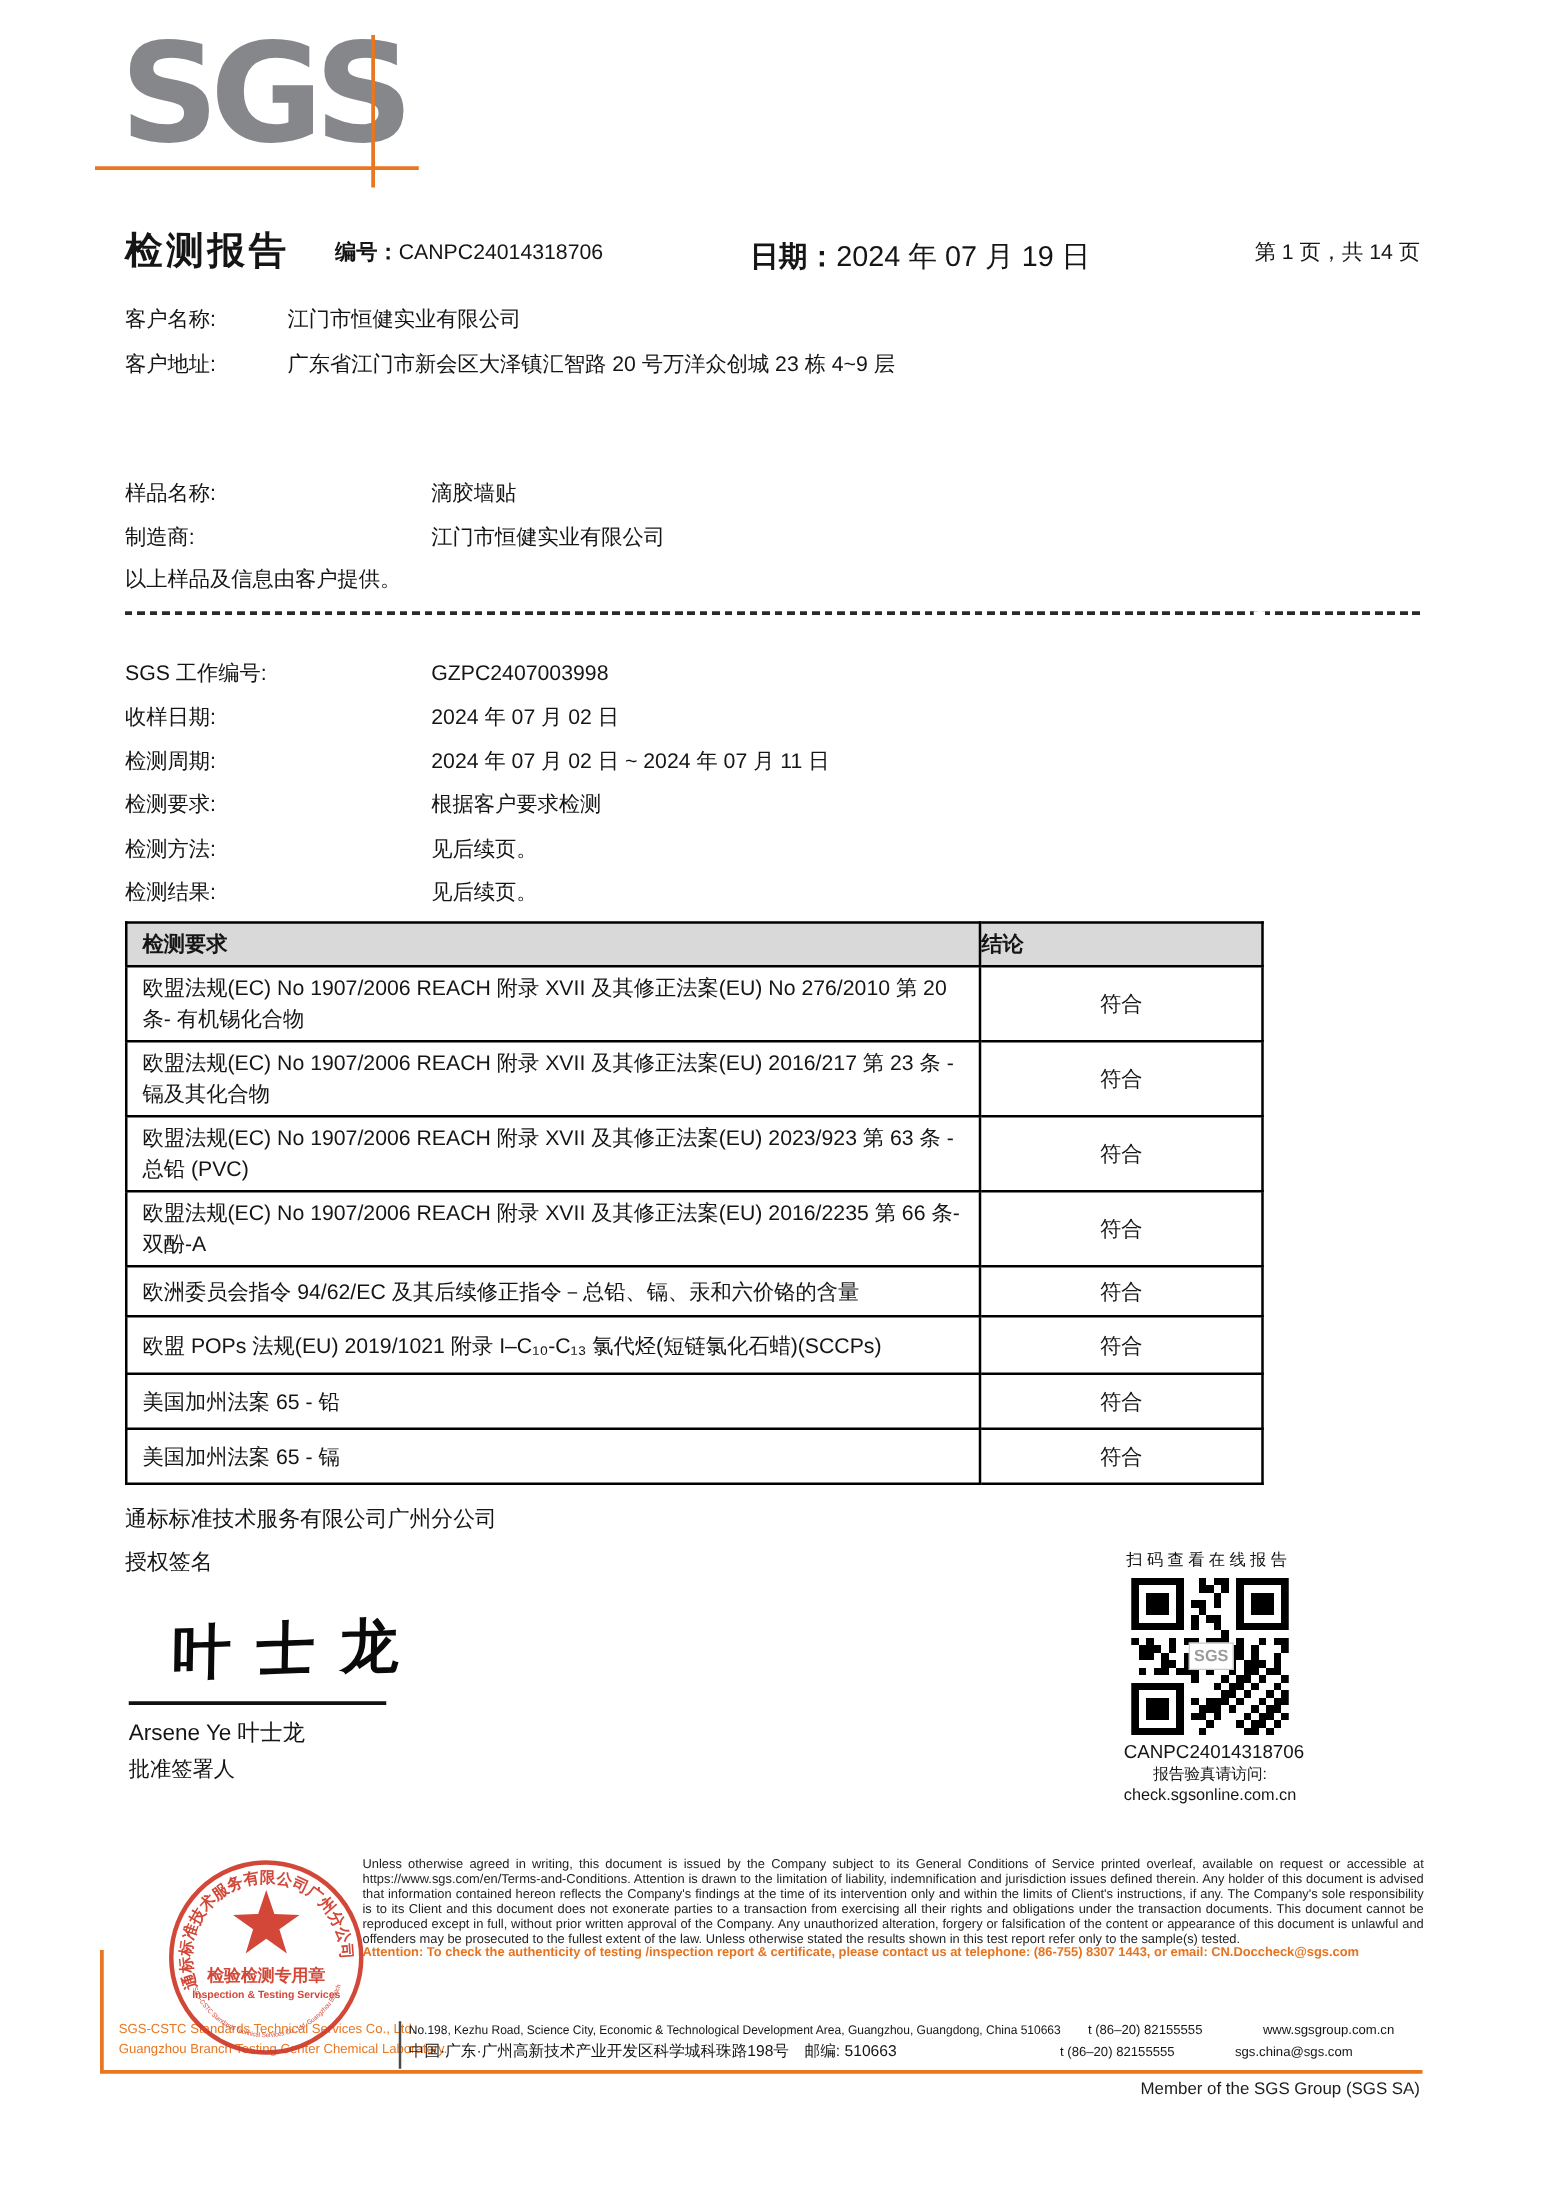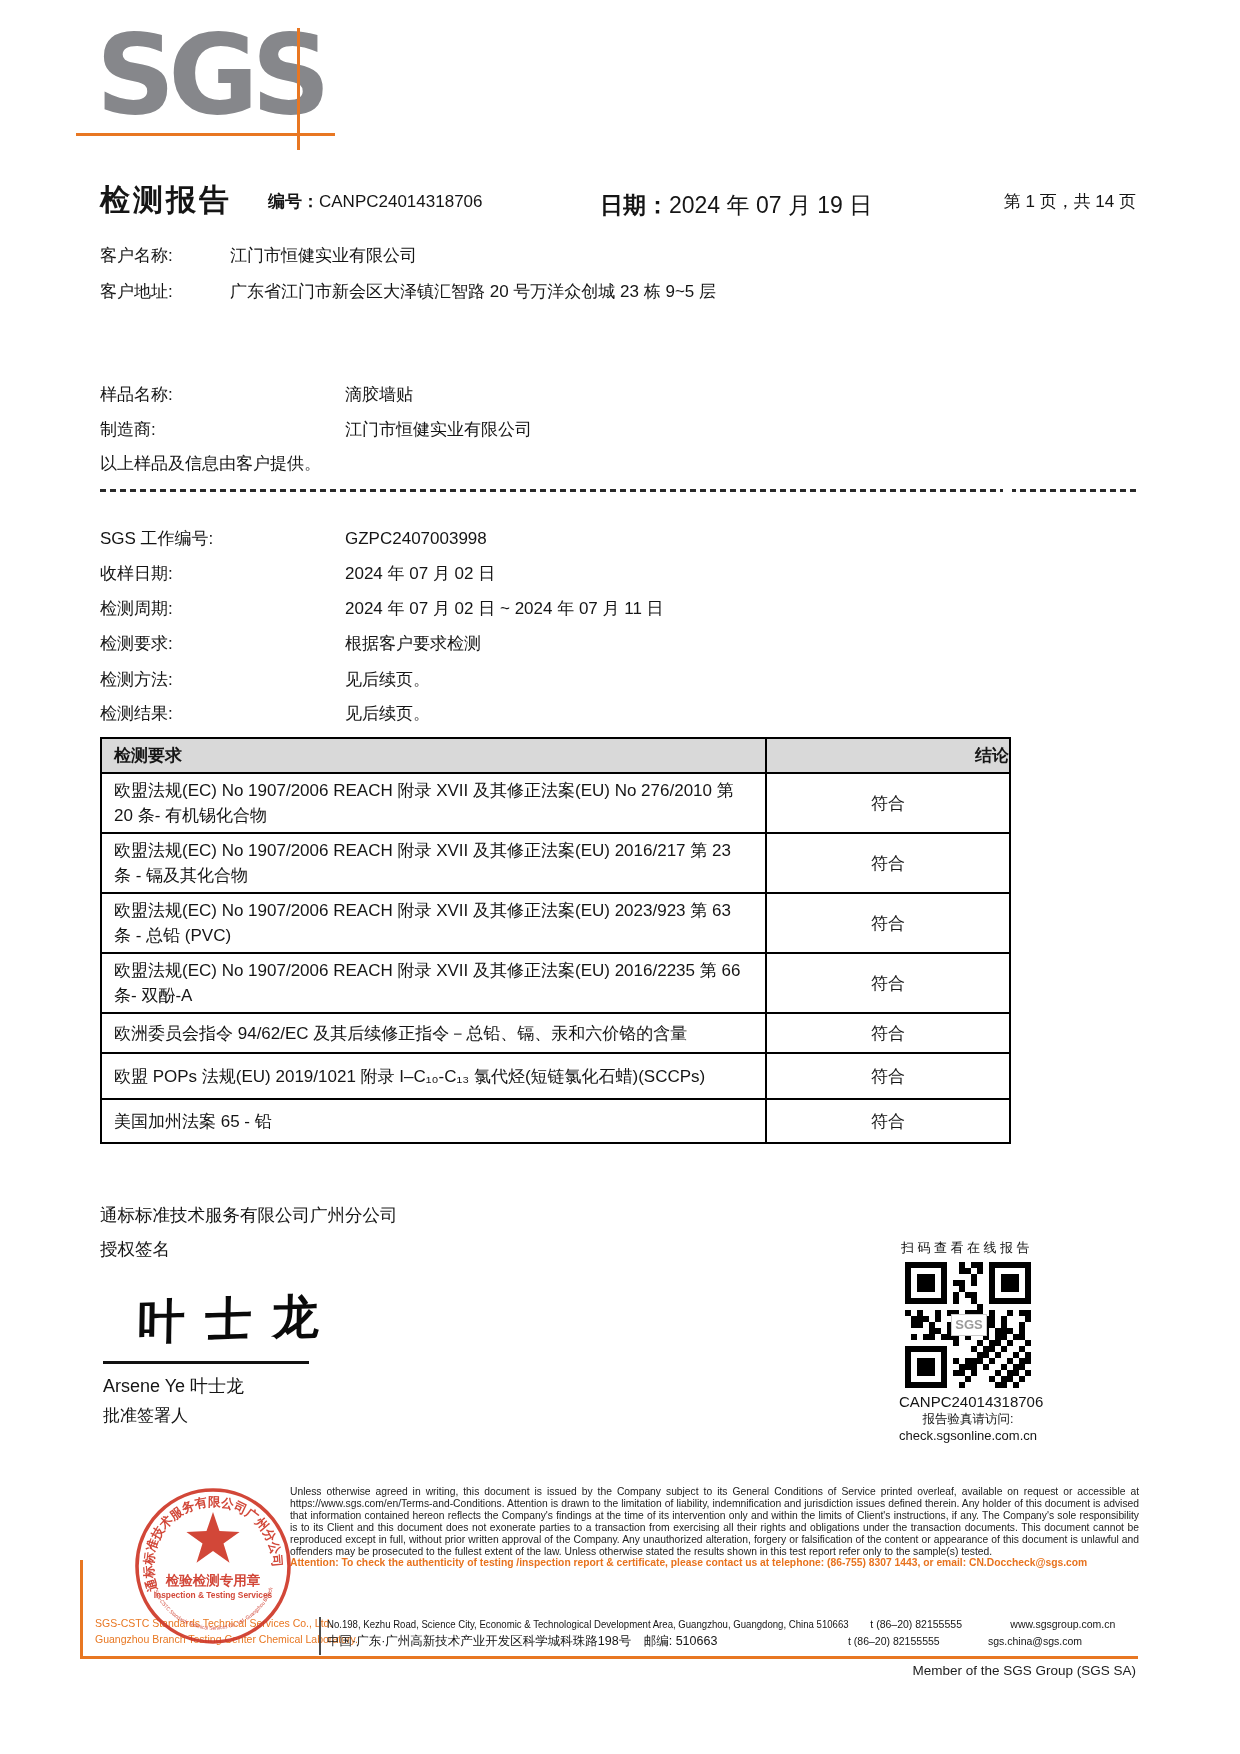--- a/index.html
+++ b/index.html
@@ -40,21 +40,21 @@
   .dash-gap { position:absolute; left:903px; top:0; width:9px; height:3px; background:#fff; }
 
   
   table.results {
     position:absolute; left:100px; top:737px; width:911px;
     border-collapse:collapse; border:2.5px solid #000;
   }
   table.results th, table.results td { border:2px solid #000; font-size:17px; vertical-align:middle; }
   table.results th { background:#d9d9d9; height:35px; font-weight:bold; }
   th.req-h { text-align:left; padding-left:12px; }
-  th.concl-h { width:244px; text-align:right; }
+  th.concl-h { width:226px; text-align:left; }
   td.req { padding:4px 14px 4px 12px; line-height:25px; }
   td.concl { text-align:center; }
   tr.h58 td { height:58px; }
   tr.h40 td { height:40px; }
   tr.h46 td { height:46px; }
   tr.h44 td { height:44px; }
 
   
   .sig-company { position:absolute; left:100px; top:1203px; font-size:17.5px; }
   .sig-label   { position:absolute; left:100px; top:1237px; font-size:17.5px; }
@@ -118,21 +118,21 @@
     <div class="date-group"><span class="lbl-b">日期：</span><span>2024 年 07 月 19 日</span></div>
     <div class="page-info">第 1 页，共 14 页</div>
   </div>
 
   <div class="kv" style="top:244px;">
     <span class="lbl">客户名称:</span>
     <span class="val">江门市恒健实业有限公司</span>
   </div>
   <div class="kv" style="top:280px;">
     <span class="lbl">客户地址:</span>
-    <span class="val">广东省江门市新会区大泽镇汇智路 20 号万洋众创城 23 栋 9~5 层</span>
+    <span class="val">广东省江门市新会区大泽镇汇智路 20 号万洋众创城 23 栋 4~9 层</span>
   </div>
 
   <div class="kv" style="top:383px;">
     <span class="lblw">样品名称:</span>
     <span class="val">滴胶墙贴</span>
   </div>
   <div class="kv" style="top:418px;">
     <span class="lblw">制造商:</span>
     <span class="val">江门市恒健实业有限公司</span>
   </div>
@@ -192,20 +192,24 @@
     <tr class="h40">
       <td class="req">欧洲委员会指令 94/62/EC 及其后续修正指令－总铅、镉、汞和六价铬的含量</td>
       <td class="concl">符合</td>
     </tr>
     <tr class="h46">
       <td class="req">欧盟 POPs 法规(EU) 2019/1021 附录 I–C₁₀-C₁₃ 氯代烃(短链氯化石蜡)(SCCPs)</td>
       <td class="concl">符合</td>
     </tr>
     <tr class="h44">
       <td class="req">美国加州法案 65 - 铅</td>
+      <td class="concl">符合</td>
+    </tr>
+    <tr class="h44">
+      <td class="req">美国加州法案 65 - 镉</td>
       <td class="concl">符合</td>
     </tr>
   </tbody>
     </table>
 
   <div class="sig-company">通标标准技术服务有限公司广州分公司</div>
   <div class="sig-label">授权签名</div>
   <div class="sig-script">叶士龙</div>
   <div class="sig-line"></div>
   <div class="sig-name">Arsene Ye 叶士龙</div>

